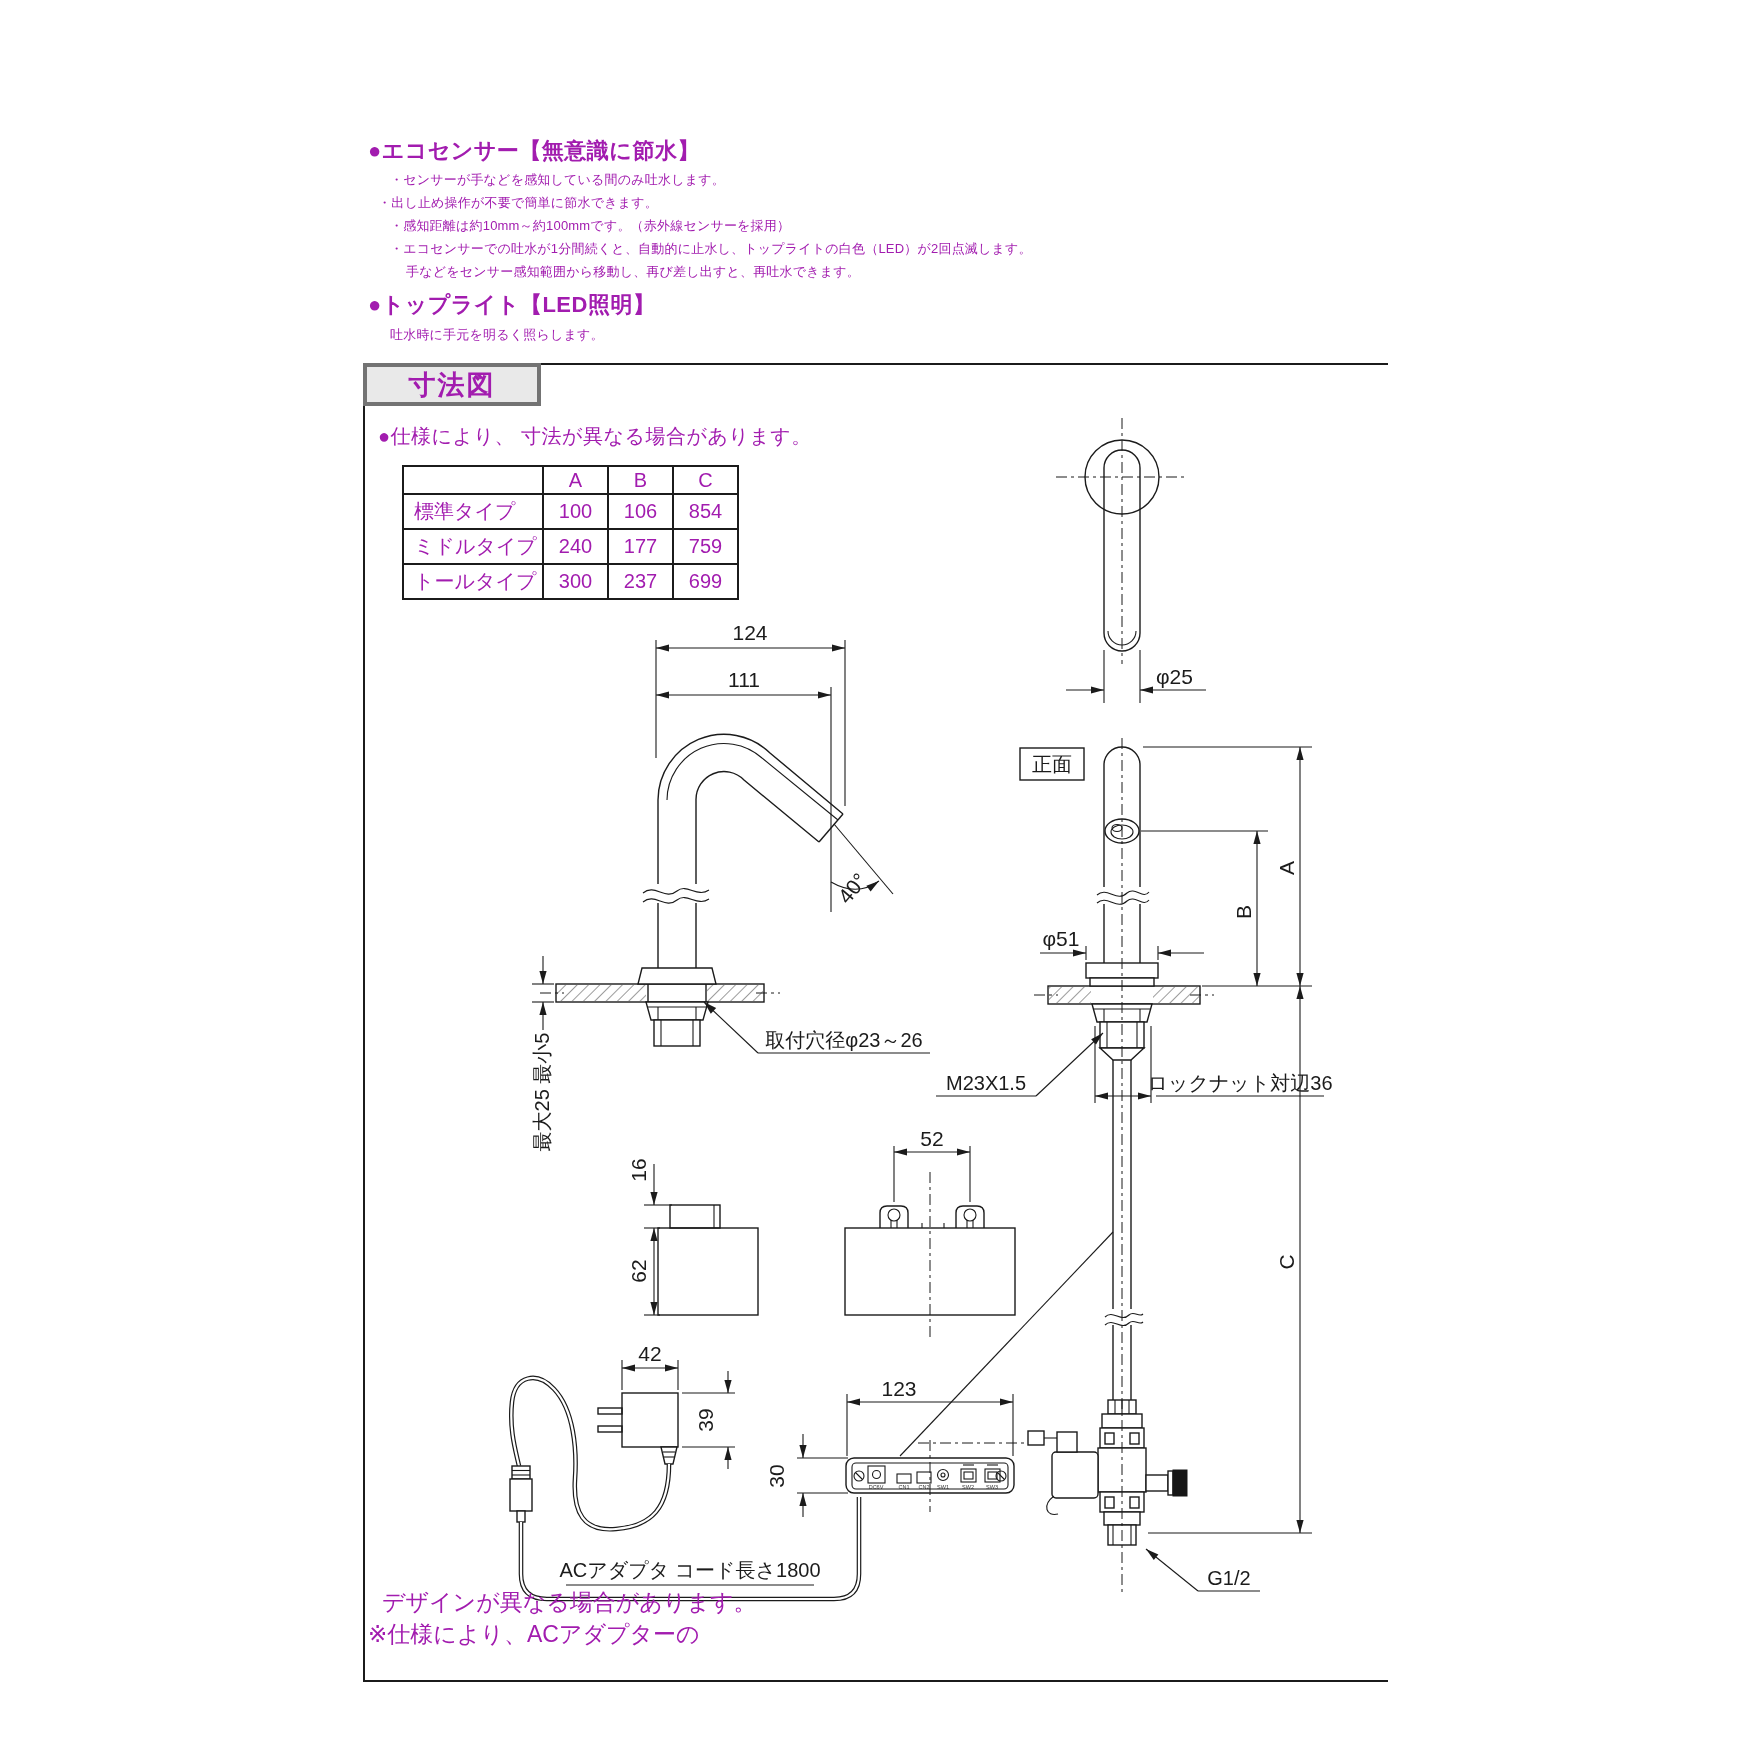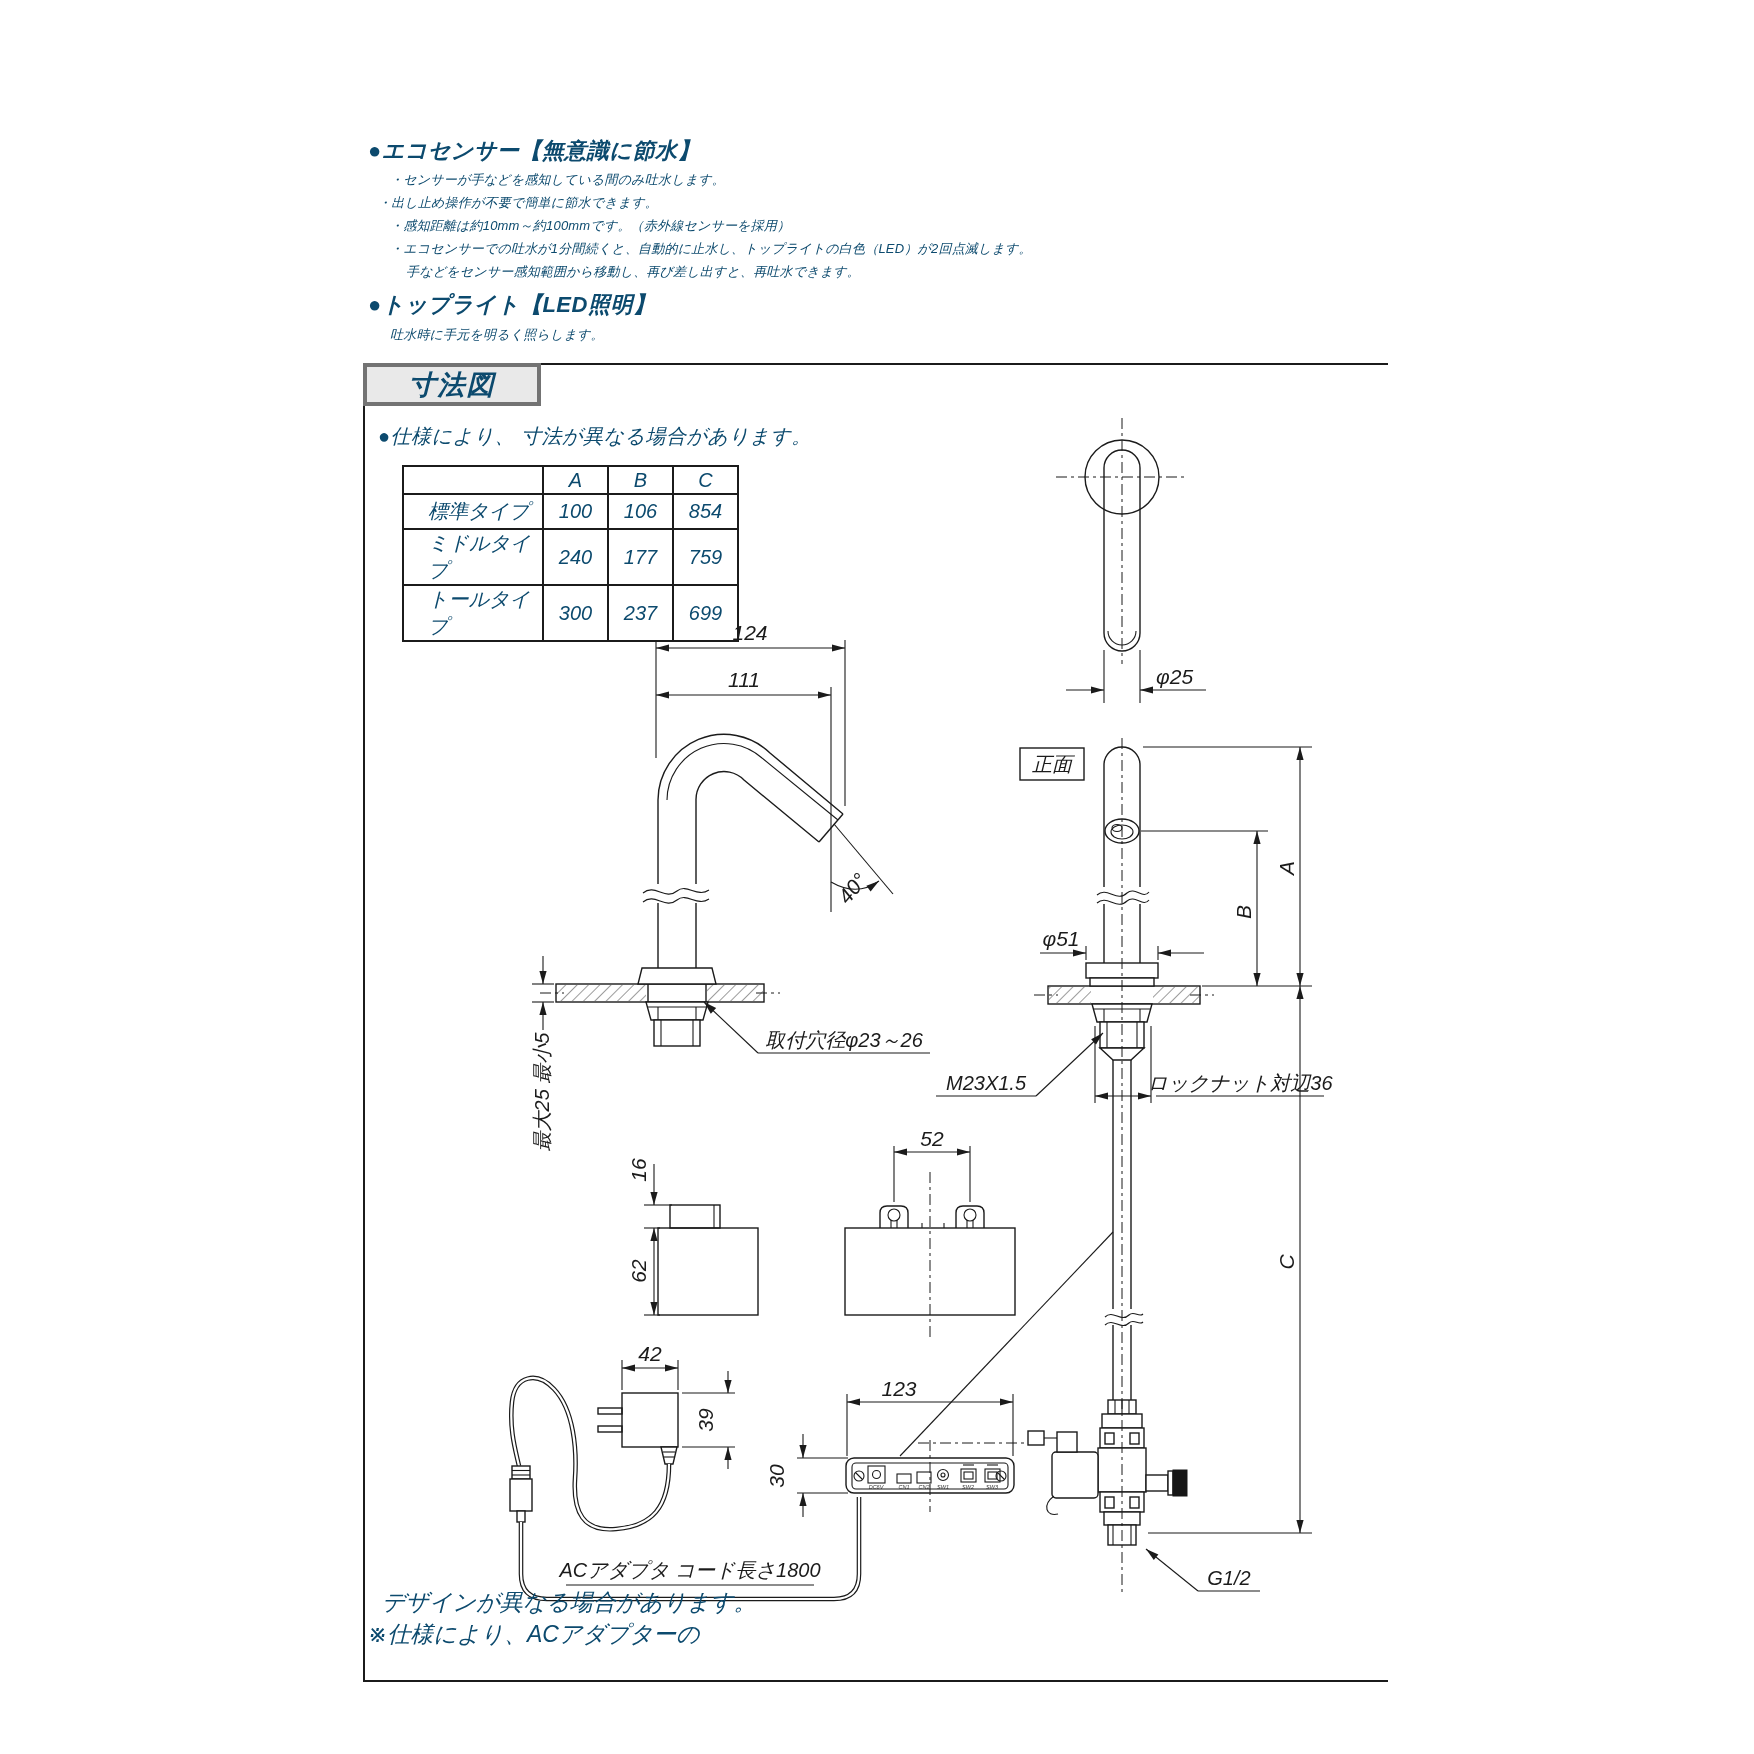--- a/index.html
+++ b/index.html
@@ -1,33 +1,33 @@
 <!DOCTYPE html>
 <html><head>
 <meta charset="utf-8">
 <style>
   html,body{margin:0;padding:0;background:#ffffff;}
   .page{position:relative;width:1388px;height:1754px;background:#ffffff;overflow:hidden;
-        font-family:"Liberation Sans","DejaVu Sans",sans-serif;color:#0c4a6e;font-style:italic;}
+        font-family:"Liberation Sans","DejaVu Sans",sans-serif;color:#a21caf;}
   .t{position:absolute;white-space:nowrap;line-height:1.2;}
   .h{font-size:22px;font-weight:600;letter-spacing:0.5px;}
   .b{font-size:13px;letter-spacing:0.2px;}
   .note{font-size:20px;letter-spacing:0.5px;}
   .foot{font-size:23px;}
   .pagenum{font-size:38px;font-weight:500;}
   .dimbox{position:absolute;left:363px;top:363px;width:1080px;height:1319px;
           border:2px solid #1b1b1b;box-sizing:border-box;}
   .titlebox{position:absolute;left:363px;top:363px;width:178px;height:43px;
             background:#e9e9e9;border:4px solid #737373;box-sizing:border-box;
             display:flex;align-items:center;justify-content:center;
             font-size:27px;font-weight:600;letter-spacing:2px;}
   table.spec{position:absolute;left:402px;top:465px;border-collapse:collapse;table-layout:fixed;}
   table.spec td,table.spec th{border:2px solid #1b1b1b;font-weight:normal;
        font-size:20px;padding:0;box-sizing:border-box;}
-  table.spec .lab{width:140px;text-align:left;padding-left:24px;}
+  table.spec .lab{width:140px;text-align:left;padding-left:10px;}
   table.spec .v{width:65px;text-align:center;}
   table.spec .hr{height:28px;}
   table.spec .dr{height:35px;}
   svg.draw{position:absolute;left:0;top:0;width:1754px;height:1754px;}
   svg .ln{stroke:#1b1b1b;stroke-width:1.4;fill:none;}
   svg .thin{stroke:#1b1b1b;stroke-width:1.1;fill:none;}
   svg .wfill{fill:#ffffff;stroke:#1b1b1b;stroke-width:1.4;}
   svg .chain{stroke:#1b1b1b;stroke-width:1;fill:none;stroke-dasharray:11 4 3 4;}
   svg .arr{fill:#1b1b1b;stroke:none;}
   svg text{fill:#1b1b1b;font-family:"Liberation Sans","DejaVu Sans",sans-serif;font-size:21px;}

